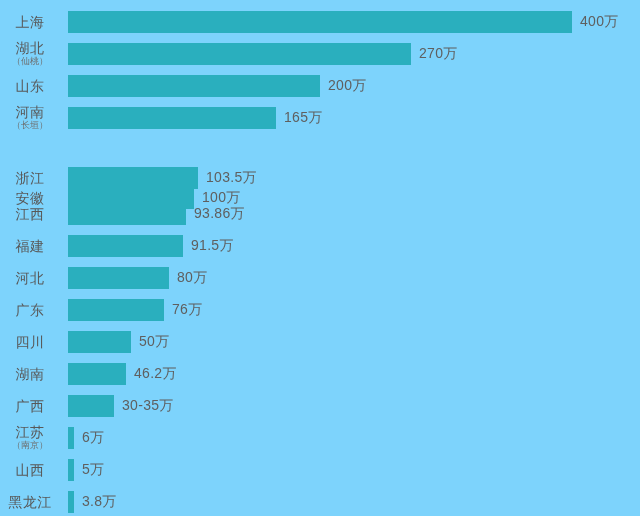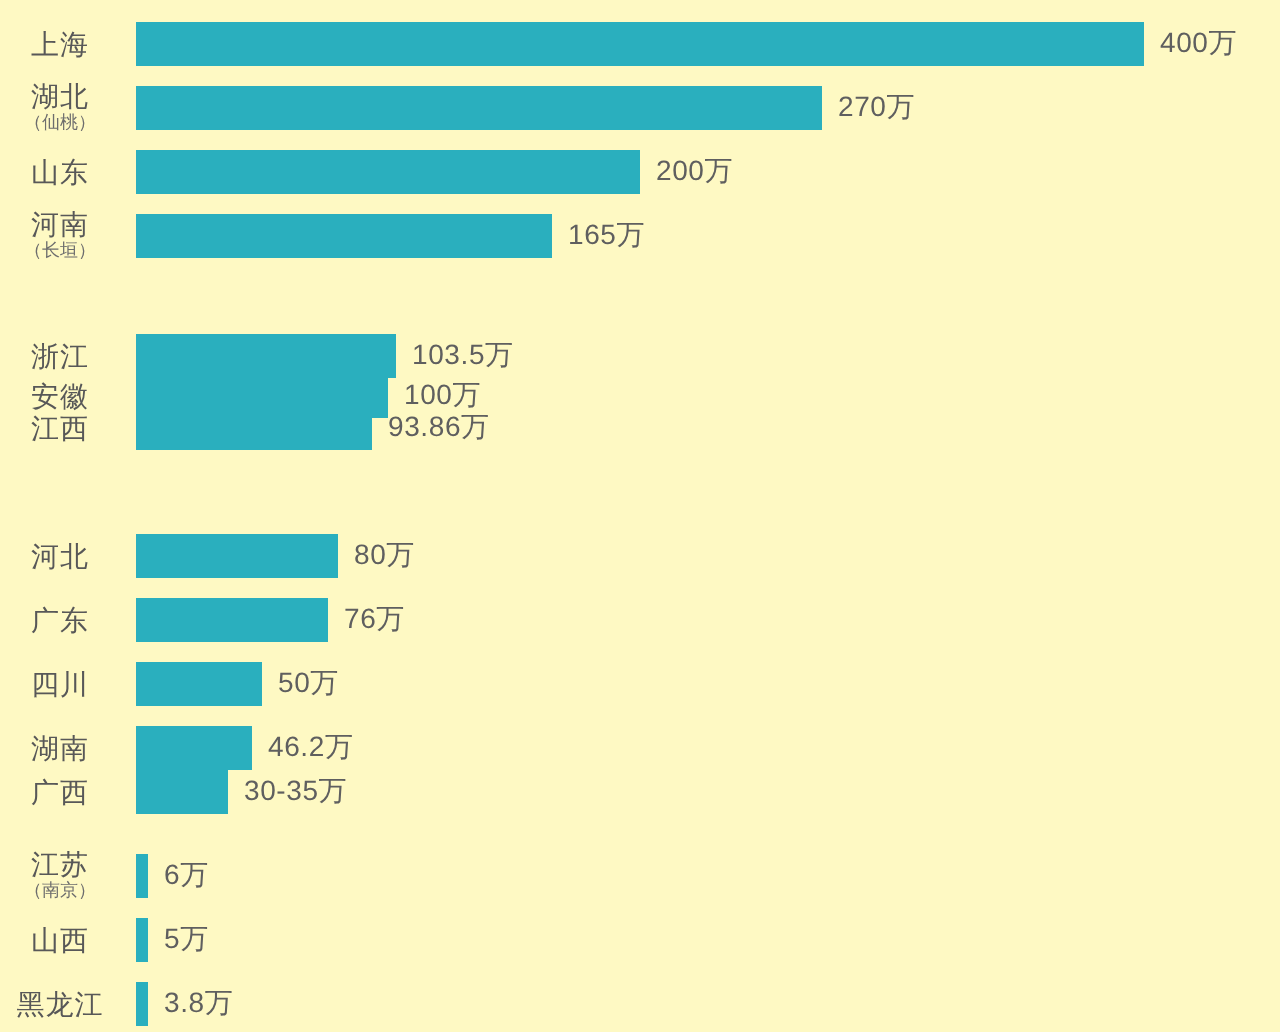--- a/index.html
+++ b/index.html
@@ -10,21 +10,21 @@
   body {
     width: 640px;
     height: 516px;
     font-family: "Liberation Sans", "DejaVu Sans", sans-serif;
     overflow: hidden;
   }
   #chart {
     position: relative;
     width: 640px;
     height: 516px;
-    background: #fef9c3;
+    background: #7dd3fc;
     text-decoration: underline;
   }
   .row {
     position: absolute;
     left: 0;
     width: 640px;
     height: 32px;
     display: flex;
     align-items: center;
   }
@@ -136,20 +136,29 @@
     </div>
     <div class="row" style="top: 198px;">
       <div class="cat-label">
         <span class="cat-main">江西</span>
       </div>
       <div class="bar-wrap">
         <div class="bar" style="width: 118px; background: rgb(42, 175, 190);"></div>
         <span class="bar-value" style="color: rgb(95, 95, 95);">93.86万</span>
       </div>
     </div>
+    <div class="row" style="top: 230px;">
+      <div class="cat-label">
+        <span class="cat-main">福建</span>
+      </div>
+      <div class="bar-wrap">
+        <div class="bar" style="width: 115px; background: rgb(42, 175, 190);"></div>
+        <span class="bar-value" style="color: rgb(95, 95, 95);">91.5万</span>
+      </div>
+    </div>
     <div class="row" style="top: 262px;">
       <div class="cat-label">
         <span class="cat-main">河北</span>
       </div>
       <div class="bar-wrap">
         <div class="bar" style="width: 101px; background: rgb(42, 175, 190);"></div>
         <span class="bar-value" style="color: rgb(95, 95, 95);">80万</span>
       </div>
     </div>
     <div class="row" style="top: 294px; padding-left: 36px;">
@@ -172,21 +181,21 @@
     </div>
     <div class="row" style="top: 358px;">
       <div class="cat-label">
         <span class="cat-main">湖南</span>
       </div>
       <div class="bar-wrap">
         <div class="bar" style="width: 58px; background: rgb(42, 175, 190);"></div>
         <span class="bar-value" style="color: rgb(95, 95, 95);">46.2万</span>
       </div>
     </div>
-    <div class="row" style="top: 380px;">
+    <div class="row" style="top: 390px;">
       <div class="cat-label">
         <span class="cat-main">广西</span>
       </div>
       <div class="bar-wrap">
         <div class="bar" style="width: 46px; background: rgb(42, 175, 190);"></div>
         <span class="bar-value" style="color: rgb(95, 95, 95);">30-35万</span>
       </div>
     </div>
     <div class="row" style="top: 422px;">
       <div class="cat-label">

